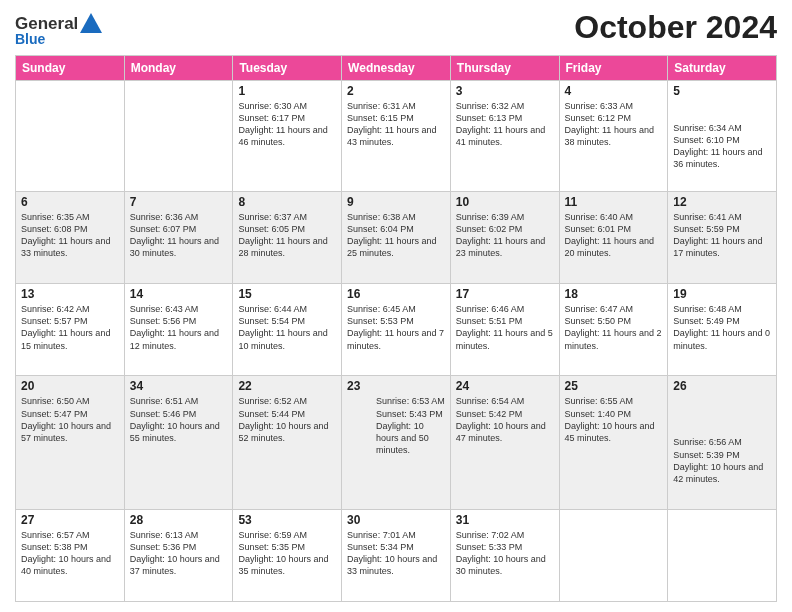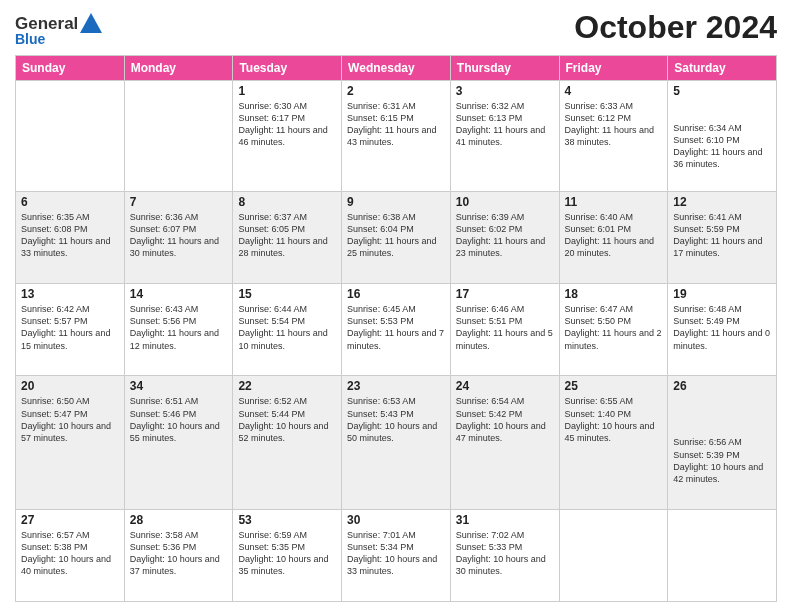--- a/index.html
+++ b/index.html
@@ -261,21 +261,21 @@
 Daylight: 10 hours and 55 minutes.</div>
           </td>
           <td>
             <span class="day-num">22</span>
             <div class="cell-content" style="white-space: pre-line;">Sunrise: 6:52 AM
 Sunset: 5:44 PM
 Daylight: 10 hours and 52 minutes.</div>
           </td>
           <td>
             <span class="day-num">23</span>
-            <div class="cell-content" style="white-space: pre-line;">Sunrise: 6:53 AM
+            <div class="cell-content" style="white-space: pre-line; margin-left: 29px;">Sunrise: 6:53 AM
 Sunset: 5:43 PM
 Daylight: 10 hours and 50 minutes.</div>
           </td>
           <td>
             <span class="day-num">24</span>
             <div class="cell-content" style="white-space: pre-line;">Sunrise: 6:54 AM
 Sunset: 5:42 PM
 Daylight: 10 hours and 47 minutes.</div>
           </td>
           <td>
@@ -293,21 +293,21 @@
         </tr>
         <tr class="row-odd">
           <td>
             <span class="day-num">27</span>
             <div class="cell-content" style="white-space: pre-line;">Sunrise: 6:57 AM
 Sunset: 5:38 PM
 Daylight: 10 hours and 40 minutes.</div>
           </td>
           <td>
             <span class="day-num">28</span>
-            <div class="cell-content" style="white-space: pre-line;">Sunrise: 3:58 AM
+            <div class="cell-content" style="white-space: pre-line;">Sunrise: 6:13 AM
 Sunset: 5:36 PM
 Daylight: 10 hours and 37 minutes.</div>
           </td>
           <td>
             <span class="day-num">53</span>
             <div class="cell-content" style="white-space: pre-line;">Sunrise: 6:59 AM
 Sunset: 5:35 PM
 Daylight: 10 hours and 35 minutes.</div>
           </td>
           <td>

